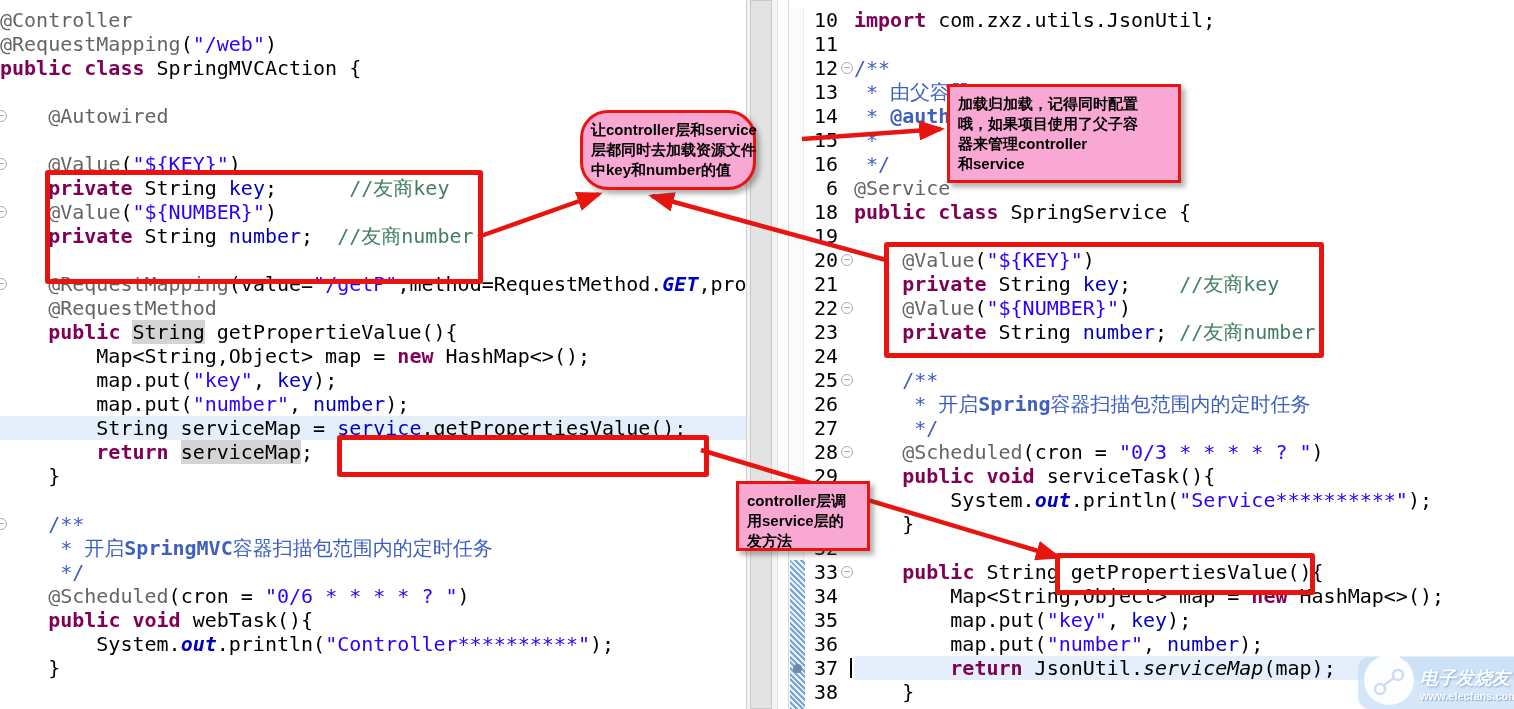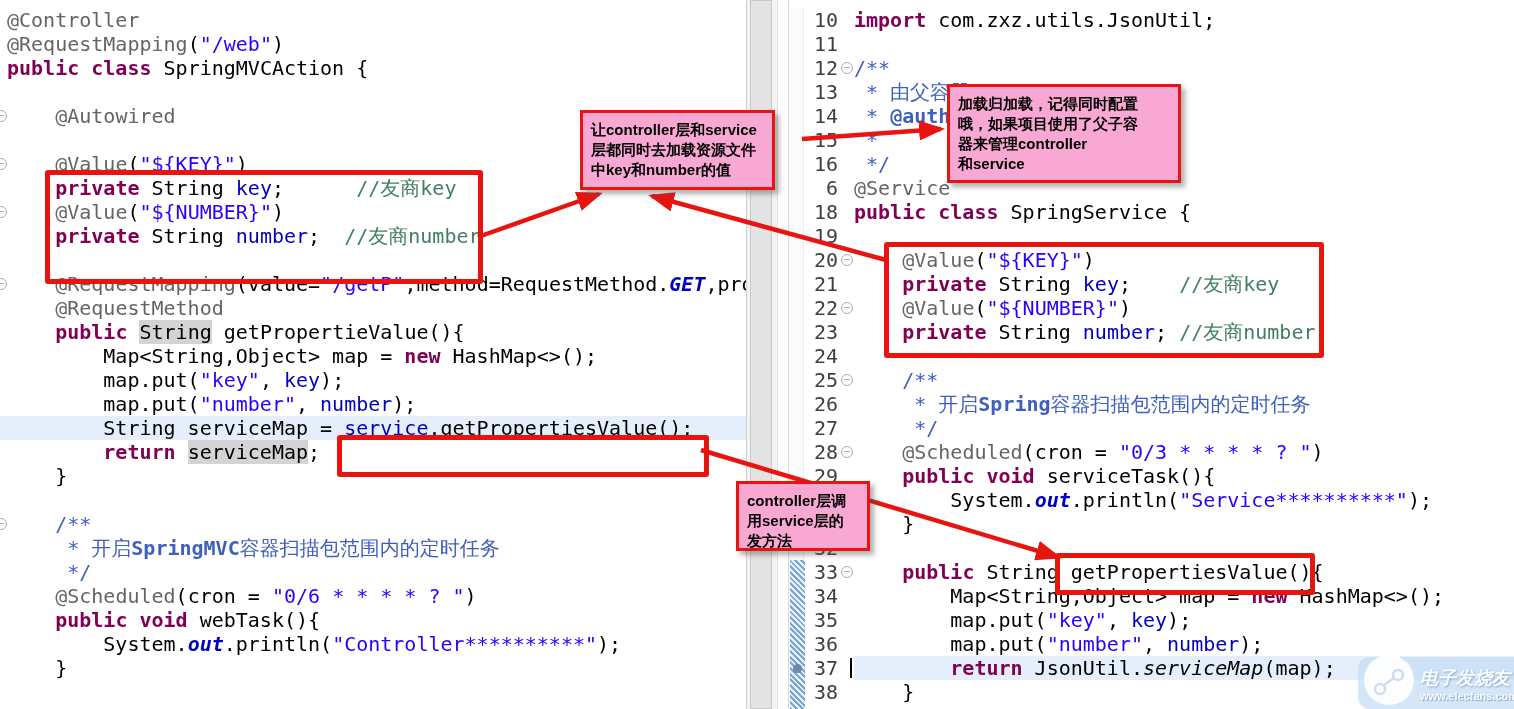--- a/index.html
+++ b/index.html
@@ -3,25 +3,25 @@
 <meta charset="utf-8">
 <style>
   html,body{margin:0;padding:0;background:#fff;}
   .stage{position:relative;width:1514px;height:709px;background:#fff;overflow:hidden;
          font-family:"DejaVu Sans Mono",monospace;}
   
   .pane{position:absolute;top:0;background:#fff;overflow:hidden;}
   .pane-left{left:0;width:746px;height:709px;padding-top:8px;box-sizing:border-box;}
   .pane-right{left:788px;width:726px;height:709px;padding-top:8px;box-sizing:border-box;border-left:1px solid #d7d7d7;}
   .row{height:24px;position:relative;font:20px/24px "DejaVu Sans Mono",monospace;white-space:pre;}
-  .pane-left .row{padding-left:7px;}
+  .pane-left .row{}
   .pane-left .row.cur{background:#e4effb;}
   .rrow{display:flex;height:24px;}
   .marker{flex:0 0 14px;background:#fbfbfb;border-right:1px solid #ececec;}
-  .lnum{flex:0 0 34px;text-align:right;color:#404040;font:20px/24px "DejaVu Sans Mono",monospace;padding-right:2px;}
+  .lnum{flex:0 0 34px;text-align:right;color:#000000;font:20px/24px "DejaVu Sans Mono",monospace;padding-right:2px;}
   .foldcol{flex:0 0 14px;position:relative;}
   .codecell{flex:1 1 auto;font:20px/24px "DejaVu Sans Mono",monospace;white-space:pre;}
   .codecell.cur{background:#e4effb;}
   
   .t-d{color:#000;}
   .t-k{color:#7F0055;font-weight:bold;}
   .t-a{color:#646464;}
   .t-s{color:#2A00FF;}
   .t-c{color:#3F7F5F;}
   .t-j{color:#3F5FBF;}
@@ -313,21 +313,21 @@
       <marker id="ah" markerUnits="userSpaceOnUse" markerWidth="26" markerHeight="20" refX="22" refY="10" orient="auto">
         <path d="M0,0 L26,10 L0,20 Z" fill="#e8140f"></path>
       </marker>
     </defs>
     <line x1="478" y1="237" x2="599" y2="194" stroke="#e8140f" stroke-width="4.5" marker-end="url(#ah)"></line>
     <line x1="886" y1="260" x2="652" y2="196" stroke="#e8140f" stroke-width="4.5" marker-end="url(#ah)"></line>
     <line x1="802" y1="139" x2="941" y2="129" stroke="#e8140f" stroke-width="4.5" marker-end="url(#ah)"></line>
     <line x1="701" y1="450" x2="1058" y2="557" stroke="#e8140f" stroke-width="4.5" marker-end="url(#ah)"></line>
   </svg>
 
-  <div class="note" style="left:580px;top:110px;width:195px;height:80px;">
+  <div class="note" style="left:580px;top:110px;width:176px;height:80px;border-radius:28px;">
       <div>让controller层和service</div>
       <div>层都同时去加载资源文件</div>
       <div>中key和number的值</div>
     </div>
   <div class="note" style="left:947px;top:84px;width:234px;height:99px;">
       <div>加载归加载，记得同时配置</div>
       <div>哦，如果项目使用了父子容</div>
       <div>器来管理controller</div>
       <div>和service</div>
     </div>

